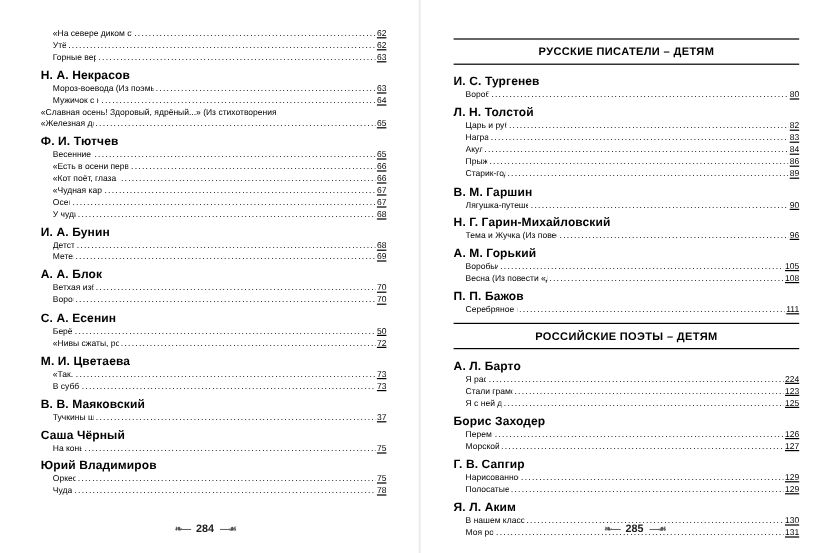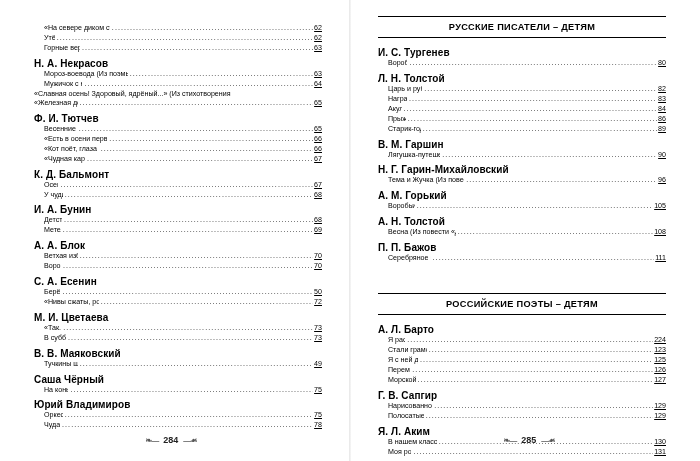--- a/index.html
+++ b/index.html
@@ -24,42 +24,42 @@
     position: relative;
     box-sizing: border-box;
     height: 461px;
   }
   .page-left {
     width: 350px;
     padding: 24px 28px 0 34px;
   }
   .page-right {
     width: 350px;
-    padding: 16px 34px 0 28px;
+    padding: 32px 34px 0 28px;
   }
   .gutter {
     position: absolute;
     left: 349px;
     top: 0;
     width: 2px;
     height: 461px;
     background: linear-gradient(to right, rgba(0,0,0,0.10), rgba(0,0,0,0.03));
   }
   .section-title {
     text-align: center;
     font-weight: bold;
     font-size: 9.2px;
     letter-spacing: 0.3px;
     border-top: 1.1px solid #000;
     border-bottom: 1.1px solid #000;
     padding: 5px 0 5px 0;
     margin: 0 0 9px 0;
   }
   .section-title.second {
-    margin-top: 30px;
+    margin-top: 6px;
   }
   .author {
     font-weight: bold;
     font-size: 10px;
     margin: 4.5px 0 1px 0;
     letter-spacing: 0.1px;
   }
   .author:first-child {
     margin-top: 0;
   }
@@ -182,21 +182,20 @@
         <div class="entry">
           <span class="t">«Кот поёт, глаза прищуря...»</span>
           <span class="dots">........................................................................................................................</span>
           <span class="pg">66</span>
         </div>
         <div class="entry">
           <span class="t">«Чудная картина...»</span>
           <span class="dots">........................................................................................................................</span>
           <span class="pg">67</span>
         </div>
-        <div class="author">К. Д. Бальмонт</div>
         <div class="entry">
           <span class="t">Осень</span>
           <span class="dots">........................................................................................................................</span>
           <span class="pg">67</span>
         </div>
         <div class="entry">
           <span class="t">У чудищ</span>
           <span class="dots">........................................................................................................................</span>
           <span class="pg">68</span>
         </div>
@@ -241,21 +240,21 @@
         </div>
         <div class="entry">
           <span class="t">В субботу</span>
           <span class="dots">........................................................................................................................</span>
           <span class="pg">73</span>
         </div>
         <div class="author">В. В. Маяковский</div>
         <div class="entry">
           <span class="t">Тучкины штучки</span>
           <span class="dots">........................................................................................................................</span>
-          <span class="pg">49</span>
+          <span class="pg">37</span>
         </div>
         <div class="author">Саша Чёрный</div>
         <div class="entry">
           <span class="t">На коньках</span>
           <span class="dots">........................................................................................................................</span>
           <span class="pg">75</span>
         </div>
         <div class="author">Юрий Владимиров</div>
         <div class="entry">
           <span class="t">Оркестр</span>
@@ -325,21 +324,20 @@
           <span class="t">Тема и Жучка (Из повести «Детство Тёмы»)</span>
           <span class="dots">........................................................................................................................</span>
           <span class="pg">96</span>
         </div>
         <div class="author">А. М. Горький</div>
         <div class="entry">
           <span class="t">Воробьишко</span>
           <span class="dots">........................................................................................................................</span>
           <span class="pg">105</span>
         </div>
-        <div class="author">А. Н. Толстой</div>
         <div class="entry">
           <span class="t">Весна (Из повести «Детство Никиты»)</span>
           <span class="dots">........................................................................................................................</span>
           <span class="pg">108</span>
         </div>
         <div class="author">П. П. Бажов</div>
         <div class="entry">
           <span class="t">Серебряное копытце</span>
           <span class="dots">........................................................................................................................</span>
           <span class="pg">111</span>
@@ -356,20 +354,21 @@
         <div class="entry">
           <span class="t">Стали грамотными</span>
           <span class="dots">........................................................................................................................</span>
           <span class="pg">123</span>
         </div>
         <div class="entry">
           <span class="t">Я с ней дружу</span>
           <span class="dots">........................................................................................................................</span>
           <span class="pg">125</span>
         </div>
+        <div class="author">Борис Заходер</div>
         <div class="entry">
           <span class="t">Перемена</span>
           <span class="dots">........................................................................................................................</span>
           <span class="pg">126</span>
         </div>
         <div class="entry">
           <span class="t">Морской бой</span>
           <span class="dots">........................................................................................................................</span>
           <span class="pg">127</span>
         </div>

